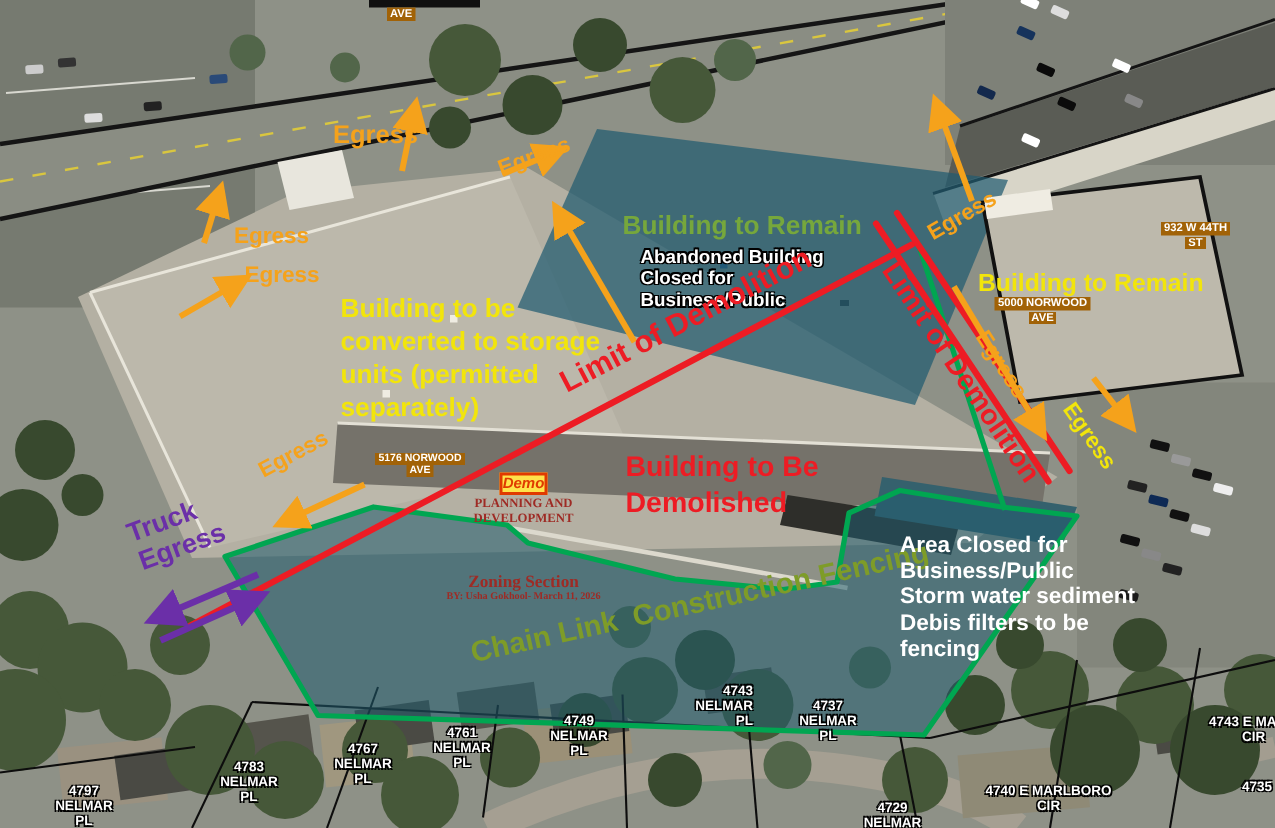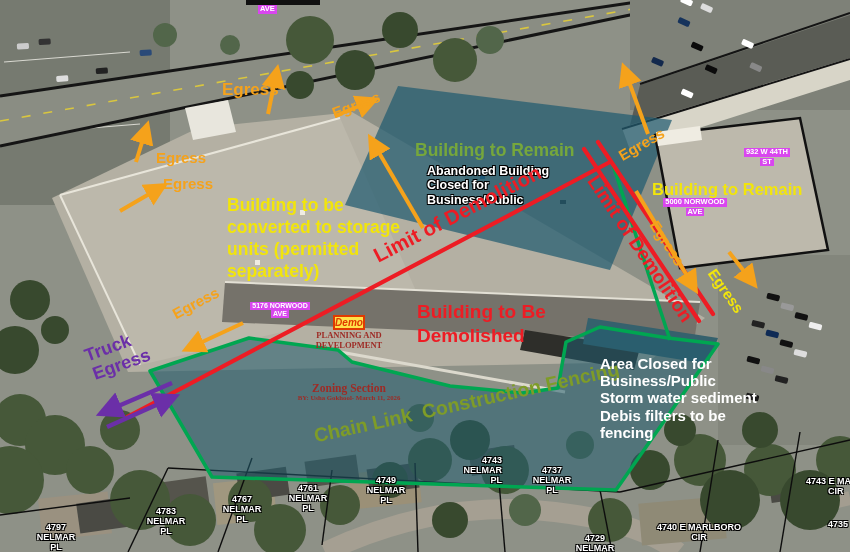--- a/index.html
+++ b/index.html
@@ -7,21 +7,21 @@
        font-family:"Liberation Sans",sans-serif;}
   #scene{position:absolute;left:0;top:0;}
   .lbl{position:absolute;font-weight:bold;white-space:nowrap;line-height:1.1;}
   .orange{color:#F5A21B;}
   .yellow{color:#F2E50B;}
   .red{color:#ED1C24;}
   .purple{color:#6B2FA8;}
   .greentxt{color:#76A73C;}
   .olive{color:#7E9C28;white-space:pre;}
   .wout{color:#fff;text-shadow:-1px -1px 0 #000,1px -1px 0 #000,-1px 1px 0 #000,1px 1px 0 #000,0 1px 0 #000,0 -1px 0 #000;}
-  .chip{display:inline-block;background:#d946ef;color:#fff;padding:0 2px;line-height:1.15;}
+  .chip{display:inline-block;background:#a16207;color:#fff;padding:0 2px;line-height:1.15;}
   .addr{position:absolute;text-align:center;font-weight:bold;}
   .parcel{position:absolute;width:60px;text-align:center;font-weight:bold;font-size:9px;
           color:#fff;text-shadow:-1px -1px 0 #000,1px -1px 0 #000,-1px 1px 0 #000,1px 1px 0 #000;line-height:1.1;}
   .stamp{position:absolute;left:283px;top:312px;width:132px;text-align:center;
          font-family:"Liberation Serif",serif;color:#9E2B25;font-weight:bold;}
   .stamp .demo{display:inline-block;background:#FFE24A;border:2px solid #E03A00;color:#E03A00;
          font-style:italic;font-size:10px;padding:0 0;font-family:"Liberation Sans",sans-serif;}
   .stamp .l1{font-size:14.5px;letter-spacing:1px;margin-top:1px;}
   .stamp .l2{font-size:8.5px;}
   .stamp .l3{font-size:11.5px;margin-top:32px;}
@@ -290,21 +290,21 @@
 <div class="addr" style="left:258px;top:4px;font-size:7.5px;"><span class="chip">AVE</span></div>
 
 <div class="addr" style="left:245px;top:302px;width:70px;font-size:7px;">
   <span class="chip">5176 NORWOOD</span><br>
   <span class="chip">AVE</span>
 </div>
 <div class="addr" style="left:662px;top:197px;width:66px;font-size:7.5px;">
   <span class="chip">5000 NORWOOD</span><br>
   <span class="chip">AVE</span>
 </div>
-<div class="addr" style="left:738px;top:147px;width:58px;font-size:7.5px;">
+<div class="addr" style="left:768px;top:147px;width:58px;font-size:7.5px;">
   <span class="chip">932 W 44TH</span><br>
   <span class="chip">ST</span>
 </div>
 
 <div class="parcel" style="left:278px;top:484px;">
   <div>4761 NELMAR</div>
     <div>PL</div>
 </div>
 <div class="parcel" style="left:356px;top:476px;">
   <div>4749 NELMAR</div>

